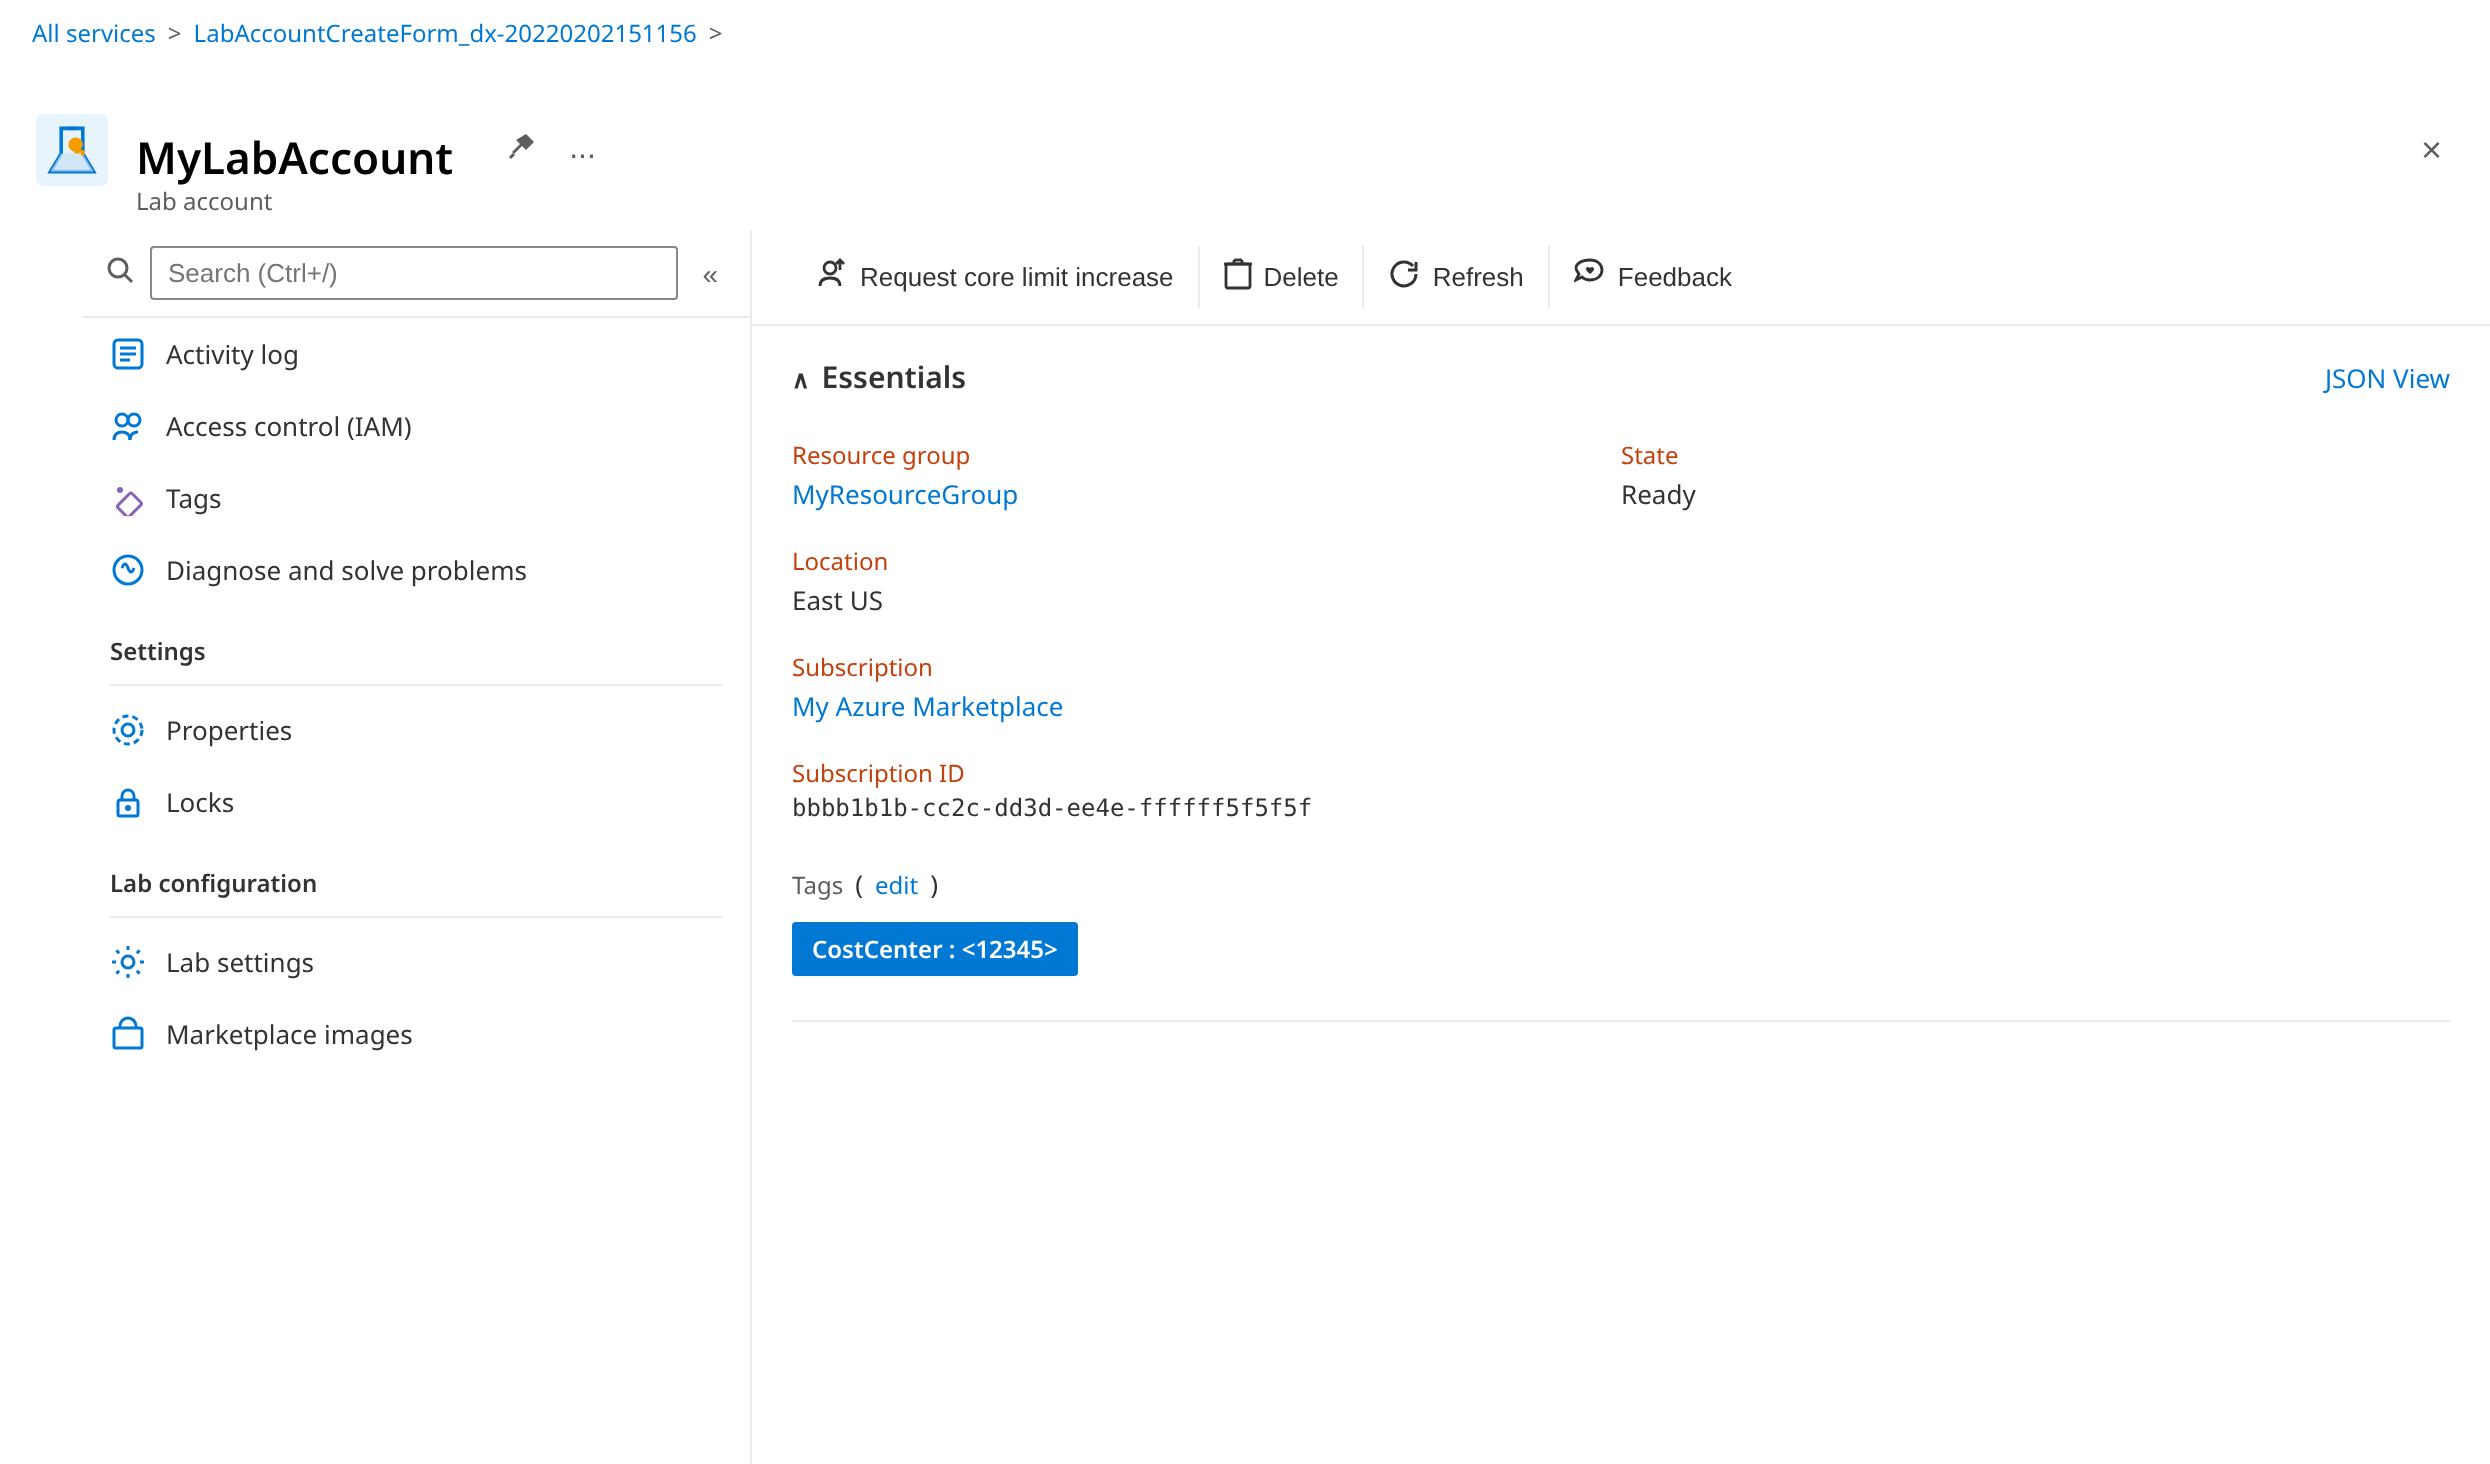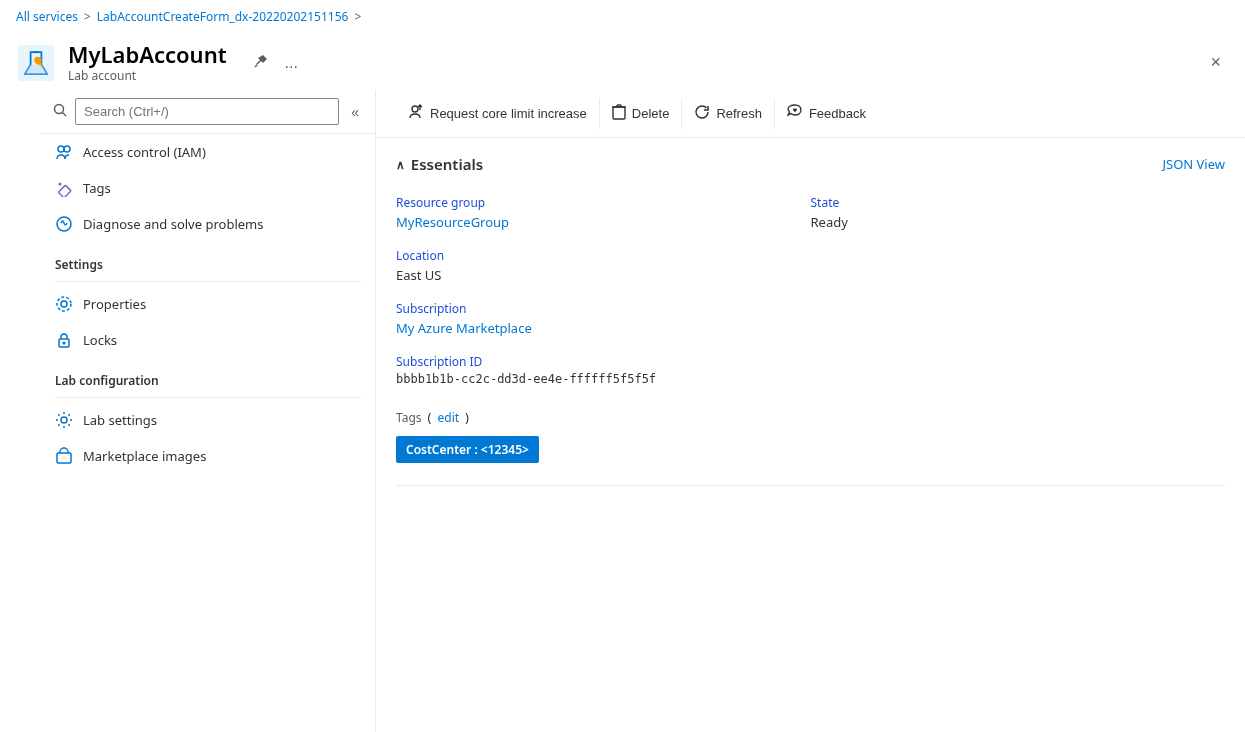--- a/index.html
+++ b/index.html
@@ -7,21 +7,21 @@
 
     
     .breadcrumb { display: flex; align-items: center; padding: 8px 16px; font-size: 12px; color: #0078d4; gap: 6px; }
     .breadcrumb span { color: #605e5c; }
     .breadcrumb a { color: #0078d4; text-decoration: none; cursor: pointer; }
 
     
     .header { display: flex; align-items: center; padding: 8px 16px 6px 16px; gap: 12px; border-bottom: none; }
     .header-icon { width: 40px; height: 40px; display: flex; align-items: center; justify-content: center; flex-shrink: 0; }
     .header-title { display: flex; flex-direction: column; }
-    .header-title h1 { font-size: 22px; font-weight: 600; color: #000; line-height: 1.2; }
+    .header-title h1 { font-size: 22px; font-weight: 600; color: #000; line-height: 1.2; margin-top: 25px; }
     .header-title .subtitle { font-size: 12px; color: #605e5c; }
     .header-actions { margin-left: 10px; display: flex; align-items: center; gap: 8px; }
     .header-actions button { background: none; border: none; cursor: pointer; font-size: 16px; color: #605e5c; padding: 4px; }
     .header-close { margin-left: auto; background: none; border: none; cursor: pointer; font-size: 18px; color: #605e5c; padding: 4px 8px; }
 
     
     .main-layout { display: flex; height: calc(732px - 90px); }
 
     
     .sidebar { width: 376px; flex-shrink: 0; border-right: 1px solid #edebe9; display: flex; flex-direction: column; overflow: hidden; padding-left: 41px; }
@@ -48,21 +48,21 @@
     .toolbar-btn .tb-icon { font-size: 14px; color: #333; }
 
     
     .essentials { padding: 16px 20px; }
     .essentials-header { display: flex; align-items: center; justify-content: space-between; margin-bottom: 14px; }
     .essentials-title { font-size: 15px; font-weight: 600; display: flex; align-items: center; gap: 6px; }
     .json-view-link { color: #0078d4; font-size: 13px; cursor: pointer; text-decoration: none; }
 
     .essentials-grid { display: grid; grid-template-columns: 1fr 1fr; gap: 0; }
     .essentials-item { padding: 6px 0 10px 0; }
-    .essentials-label { font-size: 12px; color: #1d4ed8; margin-bottom: 2px; }
+    .essentials-label { font-size: 12px; color: #c2410c; margin-bottom: 2px; }
     .essentials-value { font-size: 13px; color: #333; }
     .essentials-value a { color: #0078d4; text-decoration: none; }
 
     
     .tags-row { display: flex; align-items: center; gap: 6px; padding: 6px 0; }
     .tags-label { font-size: 12px; color: #605e5c; }
     .tags-edit { color: #0078d4; font-size: 12px; text-decoration: none; cursor: pointer; }
     .tag-badge { background: #0078d4; color: #fff; font-size: 12px; font-weight: 600; padding: 5px 10px; border-radius: 2px; display: inline-block; }
 
     .section-divider { height: 1px; background: #edebe9; margin: 0 20px; }
@@ -120,20 +120,31 @@
             <line x1="9.5" y1="9.5" x2="13" y2="13" stroke="#605e5c" stroke-width="1.5"></line>
           </svg>
       </span>
       <input type="text" placeholder="Search (Ctrl+/)" style="">
       <button class="collapse-btn">«</button>
     </div>
 
     <div class="sidebar-nav">
 
 
+      <div class="nav-item">
+        <span class="nav-icon">
+          <svg width="18" height="18" viewBox="0 0 18 18">
+            <rect x="2" y="2" width="14" height="14" rx="2" fill="none" stroke="#0078d4" stroke-width="1.5"></rect>
+            <line x1="5" y1="6" x2="13" y2="6" stroke="#0078d4" stroke-width="1.5"></line>
+            <line x1="5" y1="9" x2="13" y2="9" stroke="#0078d4" stroke-width="1.5"></line>
+            <line x1="5" y1="12" x2="10" y2="12" stroke="#0078d4" stroke-width="1.5"></line>
+          </svg>
+        </span>
+        <span>Activity log</span>
+      </div>
 
       <div class="nav-item">
         <span class="nav-icon">
           <svg width="18" height="18" viewBox="0 0 18 18">
             <circle cx="6" cy="6" r="3" fill="none" stroke="#0078d4" stroke-width="1.5"></circle>
             <circle cx="12" cy="6" r="3" fill="none" stroke="#0078d4" stroke-width="1.5"></circle>
             <path d="M2 16c0-3 2-4 4-4s4 1 4 4" fill="none" stroke="#0078d4" stroke-width="1.5"></path>
             <path d="M10 16c0-3 2-4 4-4" fill="none" stroke="#0078d4" stroke-width="1.5"></path>
           </svg>
         </span>

